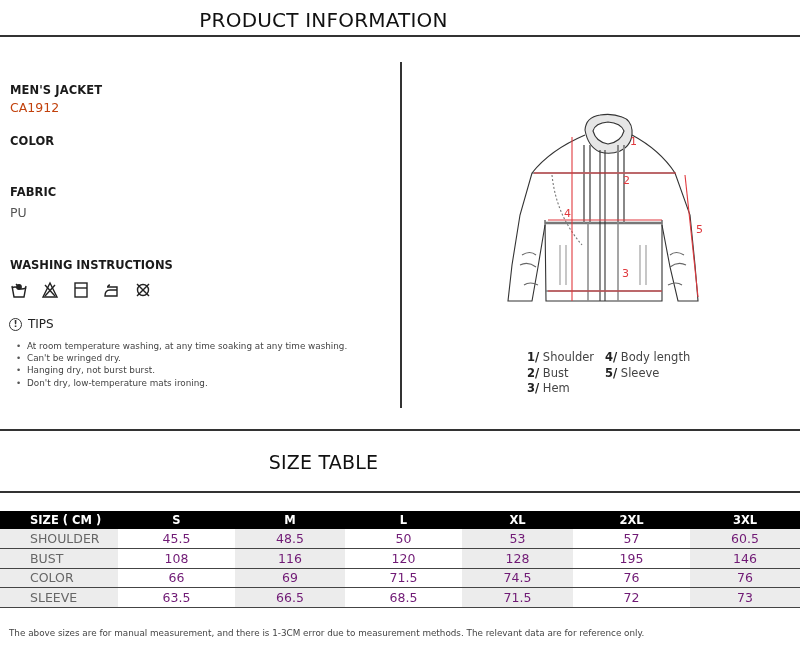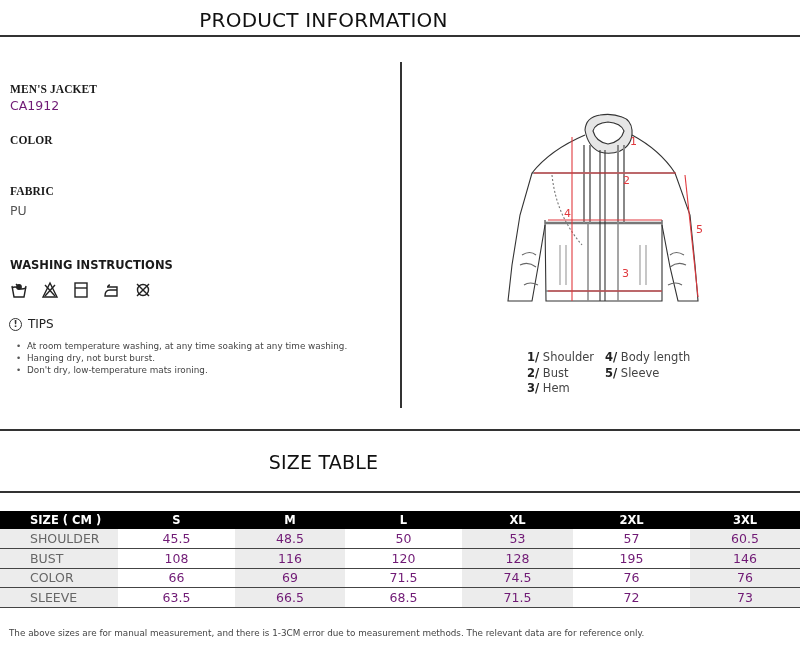--- a/index.html
+++ b/index.html
@@ -4,23 +4,23 @@
 <style>
   * { box-sizing: border-box; margin: 0; padding: 0; }
   html, body { width: 800px; height: 650px; background: #ffffff; overflow: hidden; }
   body { position: relative; font-family: "DejaVu Sans", "Liberation Sans", sans-serif; color: #222; }
 
   .section-title { position: absolute; left: 0; width: 647px; text-align: center; font-family: "DejaVu Sans", sans-serif; font-weight: normal; color: #111; letter-spacing: 0.2px; }
   #pi-title { top: 8px; font-size: 20px; }
   .rule { position: absolute; left: 0; width: 800px; background: #333; }
 
   .info { position: absolute; left: 10px; }
-  .info-label { font-size: 11.5px; font-weight: bold; color: #1a1a1a; letter-spacing: 0.1px; font-family: Liberation Serif, serif; }
+  .info-label { font-size: 11.5px; font-weight: bold; color: #1a1a1a; letter-spacing: 0.1px; }
   .info-value { font-size: 12.5px; color: #555; margin-top: 4px; font-weight: normal; }
-  #item-code { color: #701a75; }
+  #item-code { color: #c2410c; }
 
   #wash-title { position: absolute; left: 10px; top: 258px; font-size: 11.5px; font-weight: bold; color: #1a1a1a; }
   #wash-icons { position: absolute; left: 10px; top: 281px; display: flex; gap: 13px; }
   .wash-icon { width: 18px; height: 18px; }
 
   #tips-head { position: absolute; left: 9px; top: 317px; display: flex; align-items: center; gap: 6px; }
   #tips-icon { width: 13px; height: 13px; border: 1px solid #333; border-radius: 50%; font-size: 9px; line-height: 11px; text-align: center; color: #333; font-weight: bold; }
   #tips-label { font-size: 12px; color: #222; }
   #tips-list { position: absolute; left: 16px; top: 340px; list-style: none; }
   #tips-list li { font-size: 8.8px; color: #444; line-height: 12.2px; position: relative; padding-left: 11px; white-space: nowrap; }
@@ -92,20 +92,21 @@
       <path d="M15 3 L3 15"></path>
   </svg>
 </div>
 
 <div id="tips-head">
   <div id="tips-icon">!</div>
   <div id="tips-label">TIPS</div>
 </div>
 <ul id="tips-list">
   <li>At room temperature washing, at any time soaking at any time washing.</li>
+  <li>Can't be wringed dry.</li>
   <li>Hanging dry, not burst burst.</li>
   <li>Don't dry, low-temperature mats ironing.</li>
 </ul>
 
 <div id="divider-v"></div>
 
 <svg id="jacket-diagram" viewBox="0 0 220 212" fill="none">
   <g stroke="#333" stroke-width="1.1">
 
     <path d="M85 25 Q86 12 100 10 Q112 8 122 12 Q131 15 132 25 Q133 40 120 46 Q110 50 100 47 Q88 42 85 25 Z" fill="#e6e6e6"></path>

